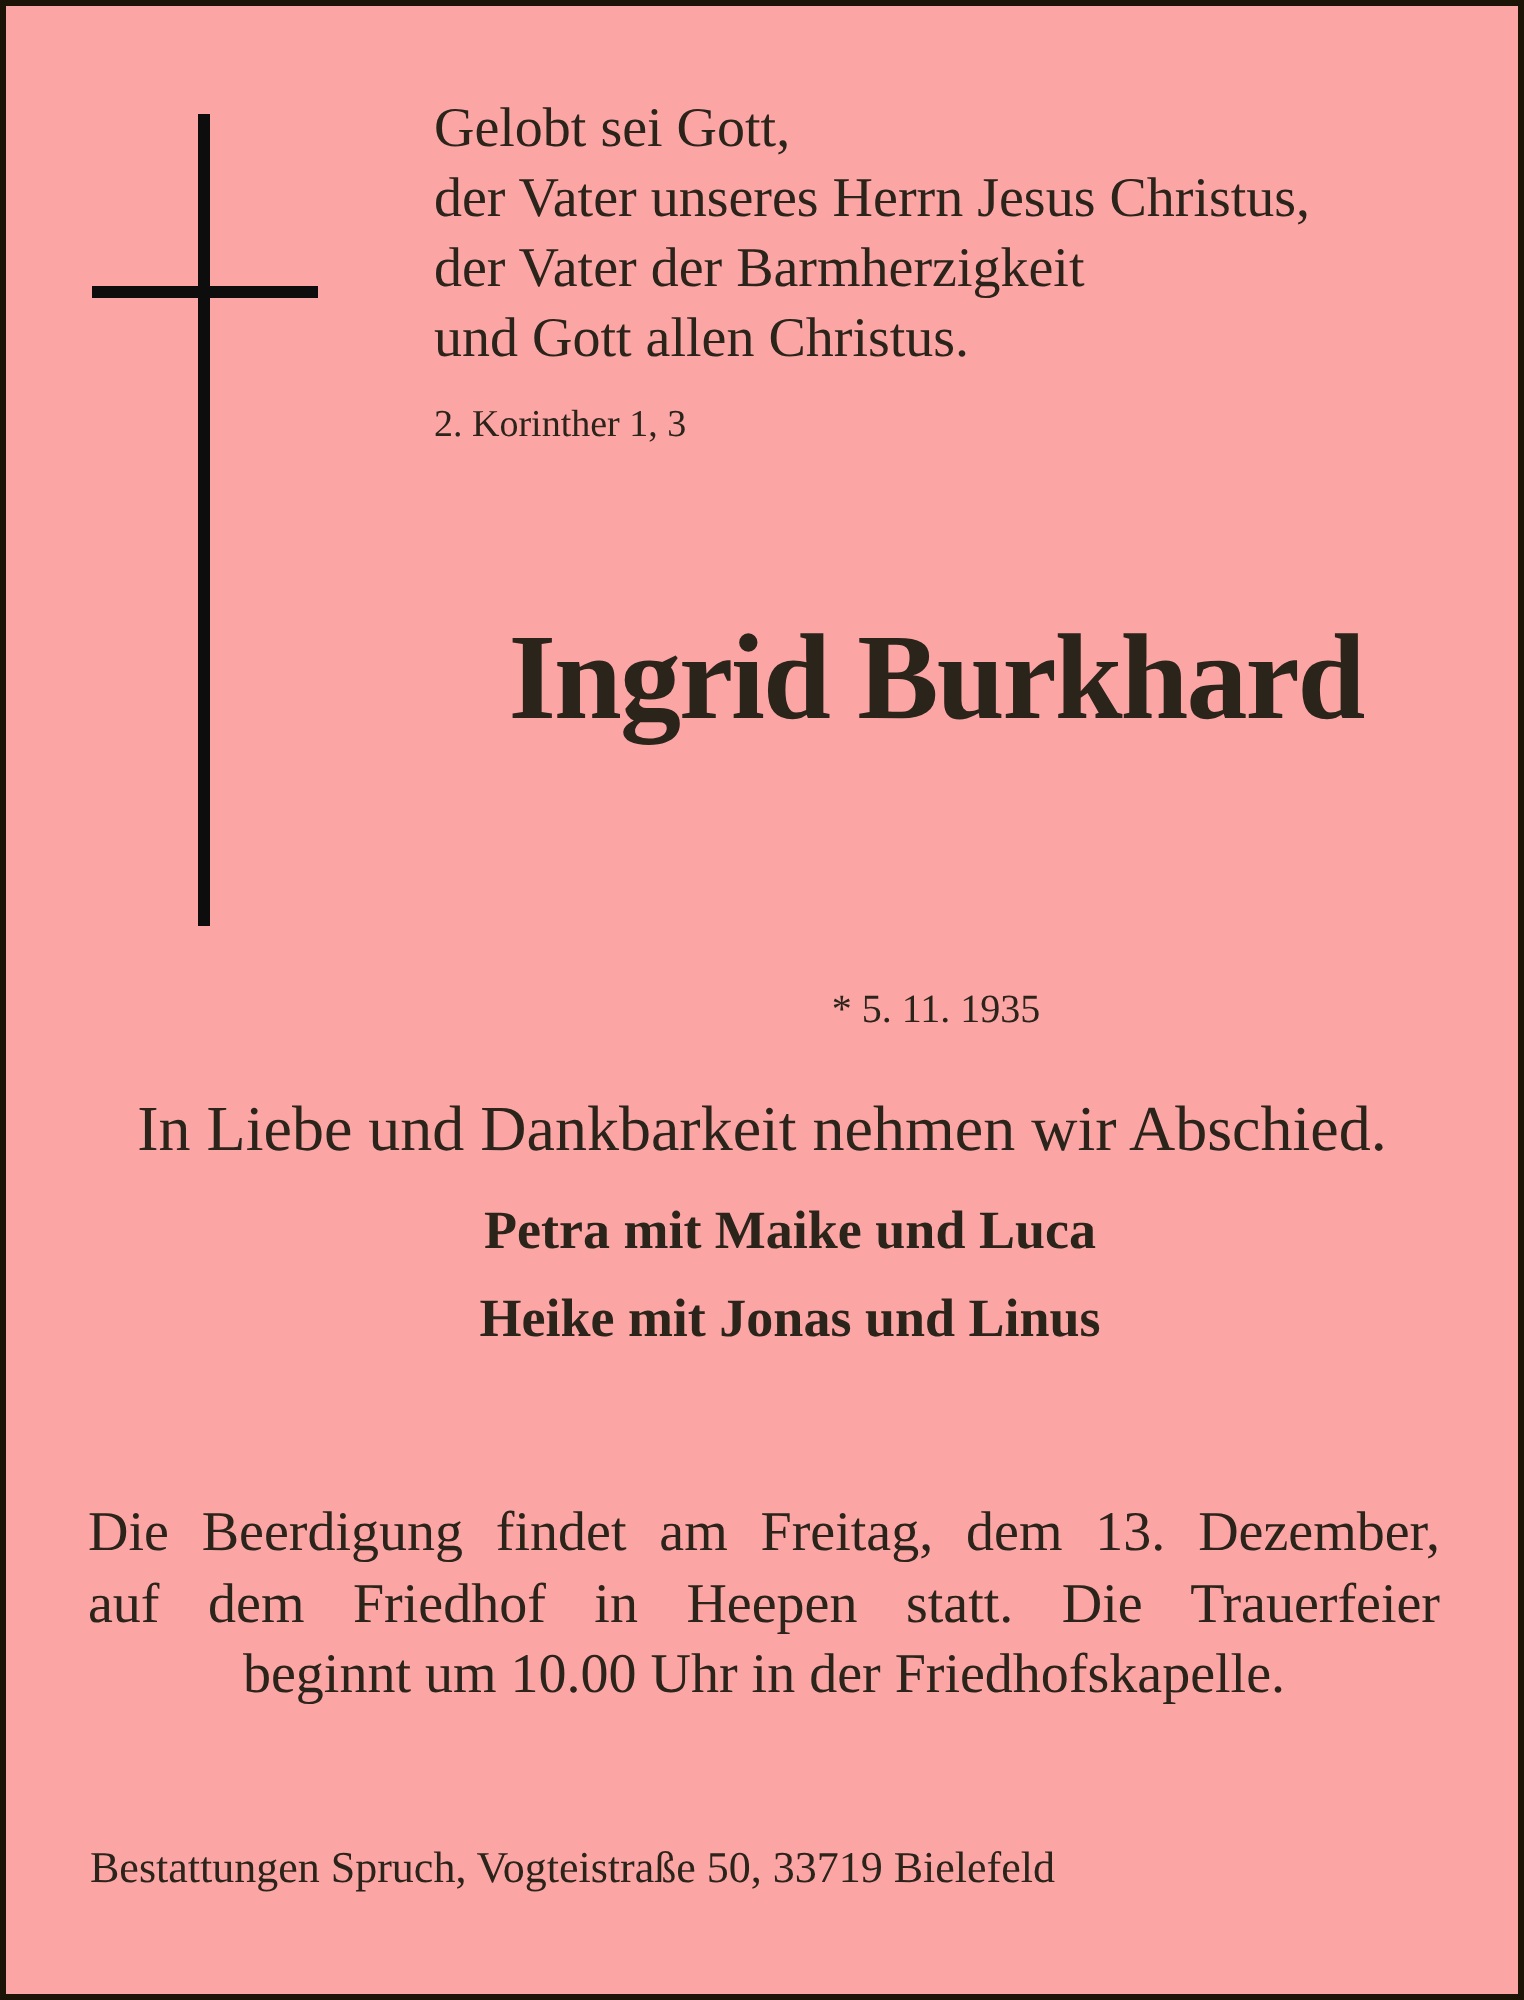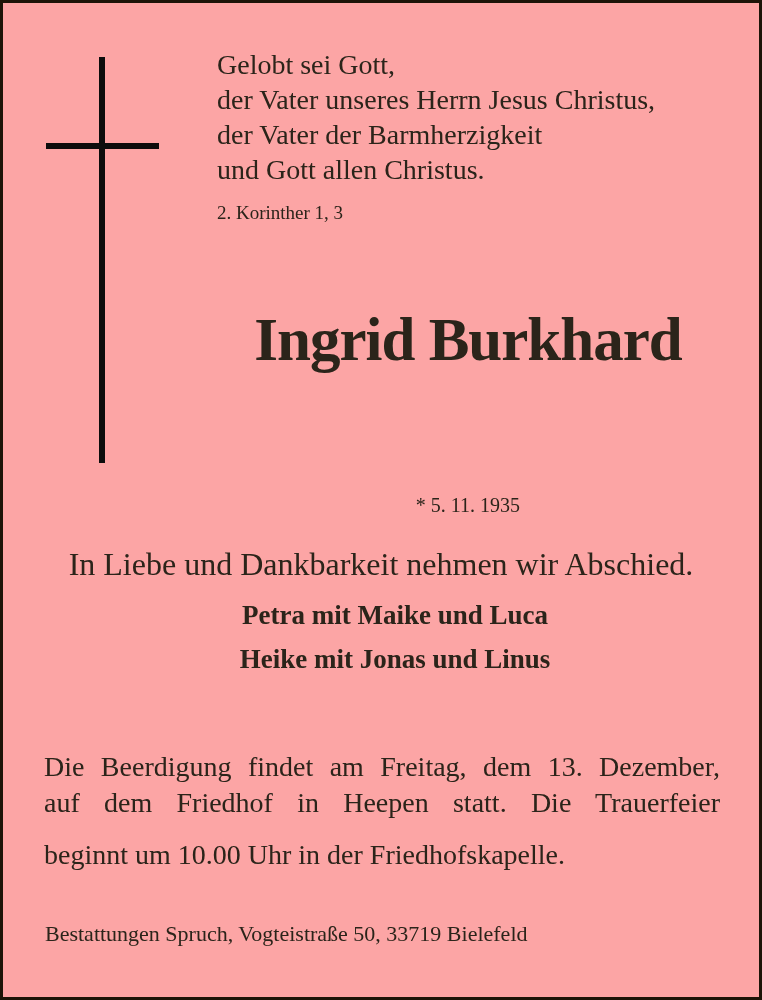--- a/index.html
+++ b/index.html
@@ -63,21 +63,21 @@
     position: absolute; left: 0; right: 0; top: 590px;
     text-align: center; font-size: 27px; font-weight: bold; line-height: 44px; margin-left: 28px;
   }
 
   
   .funeral {
     position: absolute; left: 41px; width: 676px; top: 746px;
     font-size: 28px; line-height: 35.5px;
   }
   .funeral .jline { text-align: justify; text-align-last: justify; }
-  .funeral .lline { text-align: left; margin-top: 17px; }
+  .funeral .lline { text-align: center; }
 
   
   .footer-line {
     position: absolute; left: 42px; top: 919px;
     font-size: 22px; line-height: 24px;
   }
 </style>
 </head>
 <body>
 

